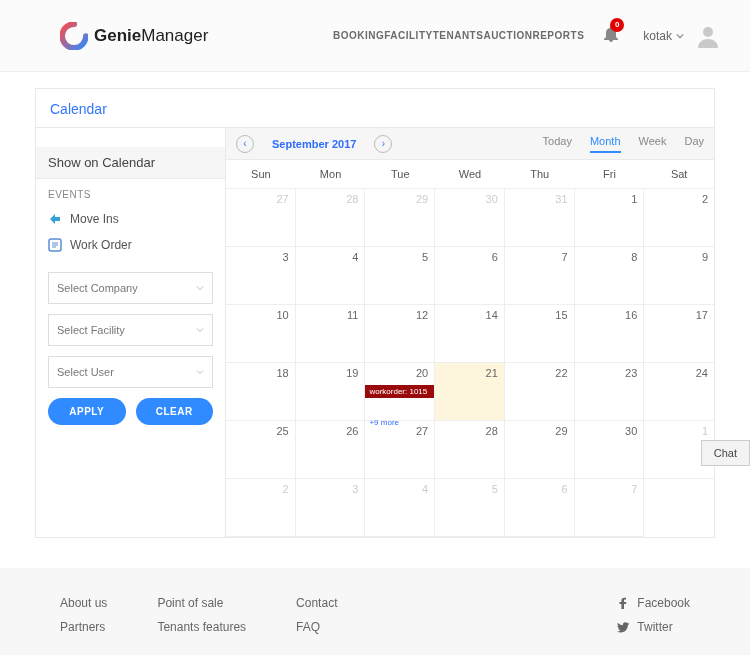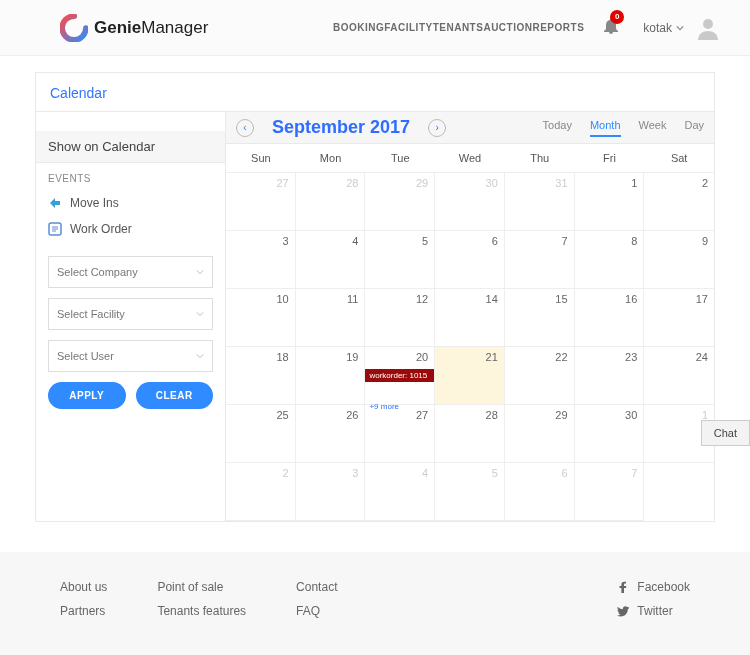--- a/index.html
+++ b/index.html
@@ -1,18 +1,18 @@
 <!DOCTYPE html>
 <html><head>
 <meta charset="utf-8">
 <style>
   * { box-sizing: border-box; margin: 0; padding: 0; }
   body { font-family: -apple-system, "Segoe UI", Arial, sans-serif; background:#fff; color:#444; width:750px; }
   
-  .topbar { height:56px; background:#fbfbfb; border-bottom:1px solid #eee; display:flex; align-items:center; padding:0 30px 0 60px; }
+  .topbar { height:72px; background:#fbfbfb; border-bottom:1px solid #eee; display:flex; align-items:center; padding:0 30px 0 60px; }
   .logo { display:flex; align-items:center; gap:6px; font-size:17px; color:#222; font-weight:400;}
   .logo svg { width:28px; height:28px; }
   .logo b { font-weight:700; }
   .nav { display:flex; margin-left:auto; }
   .nav a { font-size:10px; letter-spacing:.5px; color:#6b6b6b; text-decoration:none; font-weight:600;}
   .bell-wrap { position:relative; margin-left:20px; }
   .bell { color:#888; }
   .badge { position:absolute; top:-8px; right:-6px; background:#e30000; color:#fff; font-size:8px; font-weight:700; width:14px; height:14px; border-radius:50%; display:flex; align-items:center; justify-content:center;}
   .user { margin-left:25px; font-size:12px; color:#666; display:flex; align-items:center; gap:4px;}
   .user svg.caret { width:8px; height:8px; }
@@ -28,34 +28,34 @@
   .side-item { display:flex; align-items:center; gap:8px; padding:6px 12px; font-size:12px; color:#555;}
   .side-item .ic { width:14px; height:14px; display:flex; align-items:center; justify-content:center;}
   .filters { padding:14px 12px; }
   .sel { border:1px solid #ddd; font-size:11px; color:#777; padding:9px 8px; margin-bottom:10px; display:flex; align-items:center; justify-content:space-between; }
   .btnrow { display:flex; gap:10px; }
   .btn { flex:1; background:#2f8bff; color:#fff; font-size:10px; font-weight:600; letter-spacing:.5px; border:none; padding:8px 0; border-radius:18px; }
   
   .cal { flex:1; }
   .cal-head { background:#f6f6f6; border-bottom:1px solid #e9e9e9; height:32px; display:flex; align-items:center; padding:0 10px; }
   .navbtn { width:18px; height:18px; border:1px solid #bbb; border-radius:50%; display:flex; align-items:center; justify-content:center; color:#3377ff; font-size:10px;}
-  .cal-title { color:#2f6dff; font-weight:600; font-size:18px; margin:12px 18px;text-align:right;}
+  .cal-title { color:#2f6dff; font-weight:600; font-size:11px; margin:12px 18px;text-align:right;}
   .views { margin-left:auto; display:flex; gap:18px; font-size:11px; color:#888;}
   .views .active { color:#2f8bff; border-bottom:2px solid #2f8bff; padding-bottom:4px;}
   .grid { display:grid; grid-template-columns:repeat(7,1fr); }
   .dow { text-align:center; font-size:11px; color:#555; padding:8px 0; border-bottom:1px solid #eee;}
   .cell { height:58px; border-right:1px solid #eee; border-bottom:1px solid #eee; position:relative; font-size:11px; }
   .cell:nth-child(7n){ border-right:none;}
   .cell .num { position:absolute; top:4px; right:6px; color:#666;}
   .cell.mute .num { color:#ccc;}
   .cell.today { background:#fdf6dd;}
   .event-tag { position:absolute; left:0; right:0; top:22px; background:#9a0a0a; color:#fff; font-size:8px; padding:2px 4px; white-space:nowrap; overflow:hidden;}
   .more { position:absolute; left:4px; top:36px; color:#2f6dff; font-size:8px;margin-top:19px;}
   
-  .chat { position:absolute; right:0; top:420px; border:1px solid #ccc; background:#f3f3f3; font-size:11px; padding:6px 12px; color:#444;}
+  .chat { position:absolute; right:0; top:440px; border:1px solid #ccc; background:#f3f3f3; font-size:11px; padding:6px 12px; color:#444;}
   
   .footer { background:#f7f7f7; padding:28px 60px 40px 60px; display:flex; font-size:12px; color:#666;}
   .fcol { margin-right:50px; display:flex; flex-direction:column; gap:10px;}
   .social { margin-left:auto; display:flex; flex-direction:column; gap:10px; align-items:flex-start;text-align:right;}
   .social-row { display:flex; align-items:center; gap:8px;}
   .wrap { position:relative; }
 </style>
 </head>
 <body>
 <div class="wrap">

